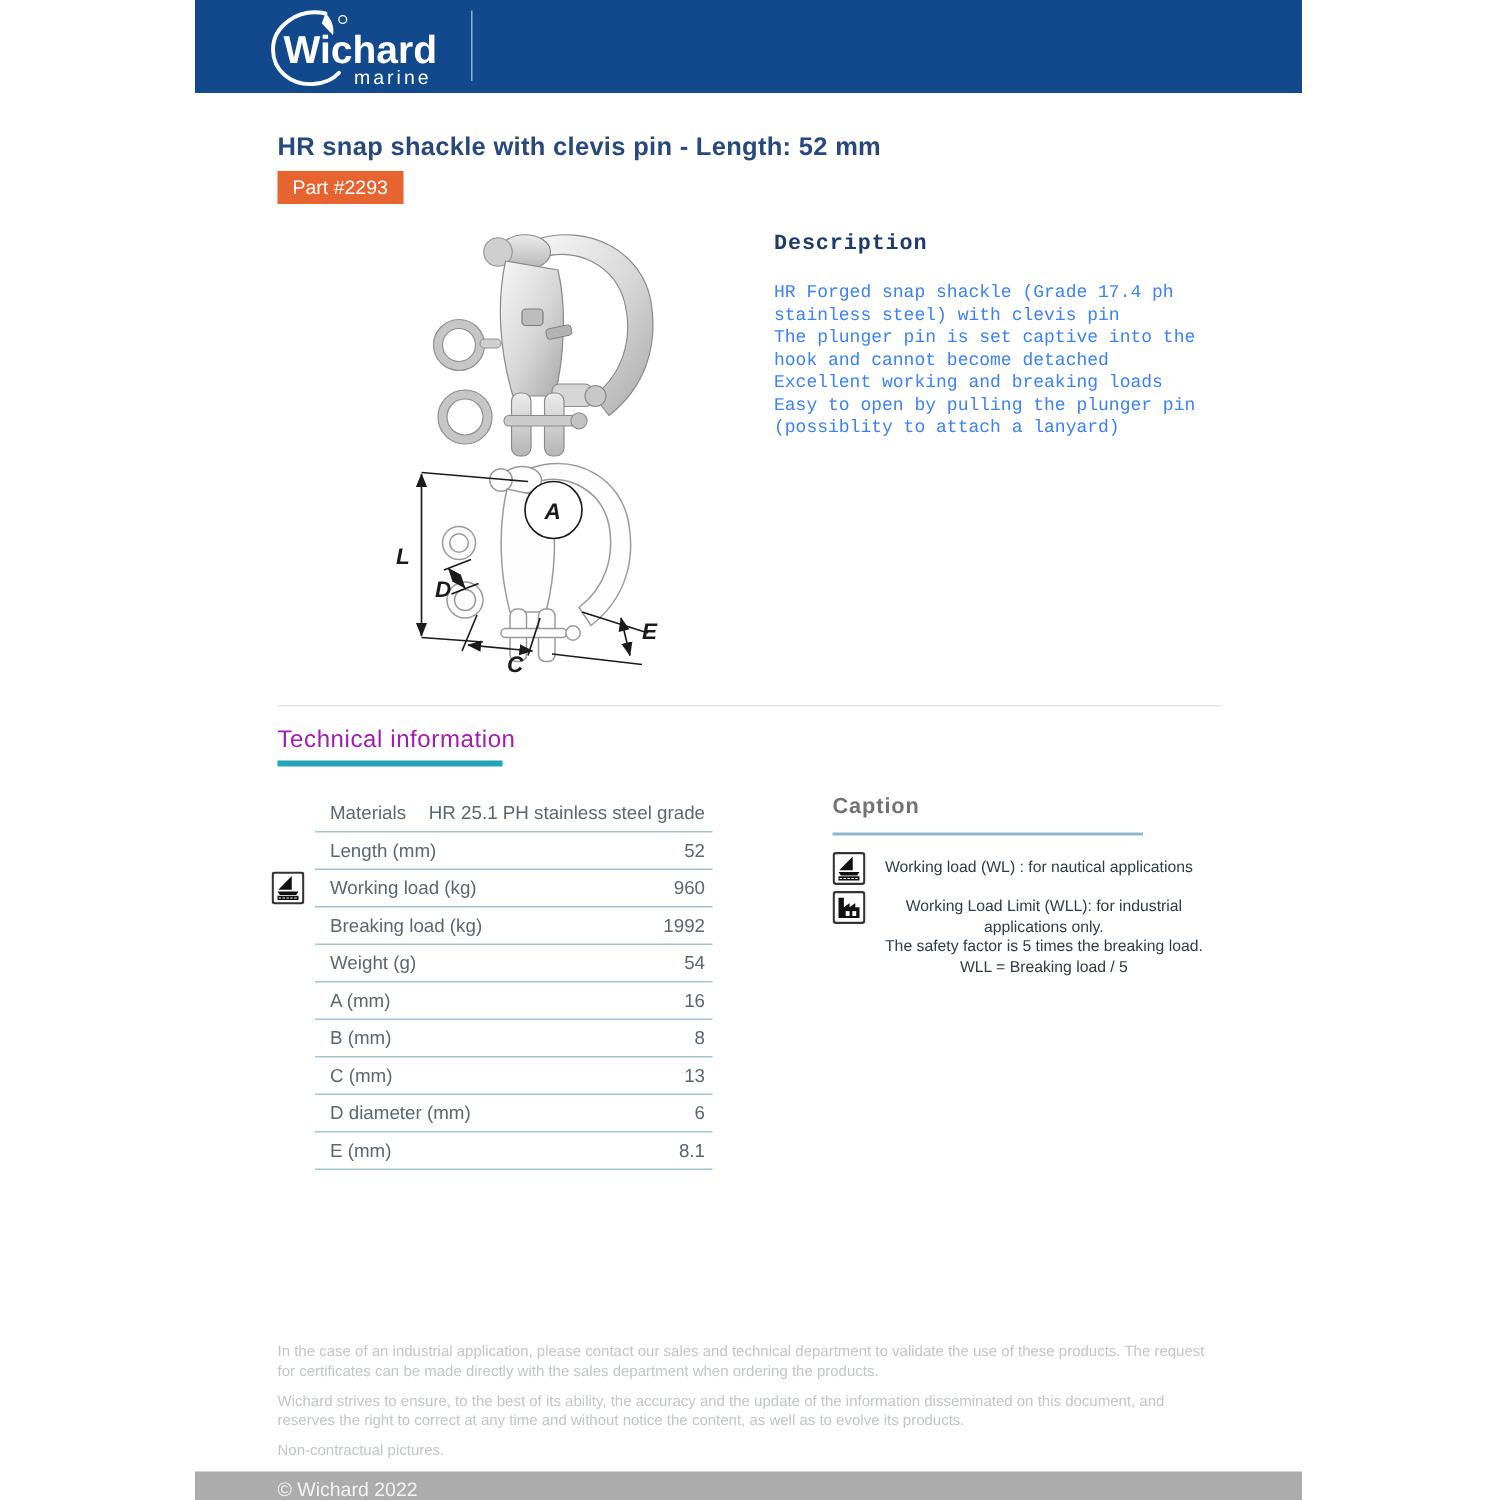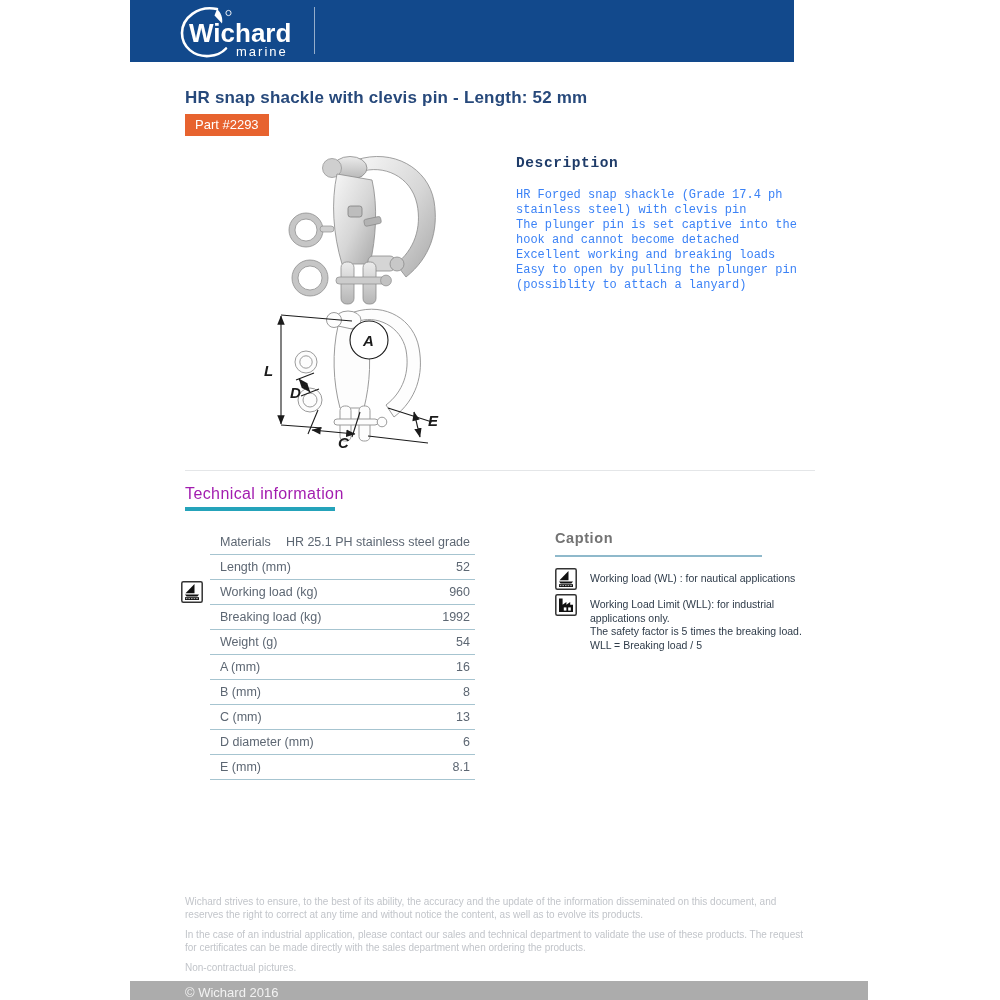--- a/index.html
+++ b/index.html
@@ -1,21 +1,21 @@
 <!DOCTYPE html>
 <html><head>
 <meta charset="utf-8">
 <style>
   * { margin:0; padding:0; box-sizing:border-box; }
   html,body { background:#ffffff; }
   body { width:1000px; height:1000px; font-family:"Liberation Sans", sans-serif; position:relative; }
   .page { position:absolute; left:0; top:0; width:1000px; height:1000px; overflow:hidden; background:#fff; }
 
   
-  .topbar { position:absolute; left:130px; top:0; width:664px; height:62px; background:#12498C;text-align:center; }
+  .topbar { position:absolute; left:130px; top:0; width:738px; height:62px; background:#12498C;text-align:center; }
   .logo-wrap { position:absolute; left:46px; top:2px; }
   .topbar-divider { position:absolute; left:184px; top:7px; width:1px; height:47px; background:rgba(255,255,255,.55); }
 
   
   .title { position:absolute; left:185px; top:88px; font-size:17px; font-weight:bold; color:#27497B; letter-spacing:.2px; }
   .badge { position:absolute; left:185px; top:114px; background:#E7632F; color:#fff; font-size:13px; padding:3px 10px 4px 10px; }
 
   
   .photo { position:absolute; left:268px; top:146px; width:205px; height:162px; }
   .drawing { position:absolute; left:256px; top:300px; width:224px; height:154px; }
@@ -35,21 +35,21 @@
   .t-row { position:relative; display:flex; justify-content:space-between; align-items:center; height:25px; border-bottom:1px solid #A6C4D0;gap:12px; }
   .t-label { font-size:12.5px; color:#5D6773; padding-left:10px; }
   .t-value { font-size:12.5px; color:#5D6773; padding-right:5px; text-align:right; }
   .t-icon { position:absolute; left:-29px; top:1px; width:22px; height:22px; display:none; }
 
   
   .caption { position:absolute; left:555px; top:530px; width:260px; }
   .caption h3 { font-size:14.5px; font-weight:bold; color:#737373; letter-spacing:.6px; }
   .cap-underline { margin-top:9px; width:207px; height:2px; background:#8FB9CB; }
   .cap-items { margin-top:11px; }
-  .cap-item { display:flex; align-items:flex-start; margin-bottom:4px; }
+  .cap-item { display:flex; align-items:flex-start; margin-bottom:4px;text-align:center; }
   .cap-icon { flex:0 0 22px; width:22px; height:22px; }
   .cap-text { margin-left:13px; margin-top:4px; font-size:10.5px; color:#2E3B49; line-height:13.5px; white-space:pre-line; }
 
   
   .footnotes { position:absolute; left:185px; top:895px; width:632px; }
   .foot-p { font-size:10px; color:#C2C5CA; line-height:13px; margin-bottom:7px; }
   .bottombar { position:absolute; left:130px; top:981px; width:738px; height:19px; background:#ACACAC; }
   .bottombar span { position:absolute; left:55px; top:4px; font-size:13px; color:#F2F2F2; }
 </style>
 </head>
@@ -277,21 +277,21 @@
 </span>
           <div class="cap-text">Working Load Limit (WLL): for industrial
 applications only.
 The safety factor is 5 times the breaking load.
 WLL = Breaking load / 5</div>
         </div>
       </div>
   </section>
 
   <footer class="footnotes" id="footer-paras">
+      <p class="foot-p">In the case of an industrial application, please contact our sales and technical department to validate the use of these products. The request for certificates can be made directly with the sales department when ordering the products.</p>
       <p class="foot-p">Wichard strives to ensure, to the best of its ability, the accuracy and the update of the information disseminated on this document, and reserves the right to correct at any time and without notice the content, as well as to evolve its products.</p>
-      <p class="foot-p">In the case of an industrial application, please contact our sales and technical department to validate the use of these products. The request for certificates can be made directly with the sales department when ordering the products.</p>
       <p class="foot-p">Non-contractual pictures.</p>
     </footer>
   <div class="bottombar">
-    <span>© Wichard 2016</span>
+    <span>© Wichard 2022</span>
   </div>
 
 </div>
 
 </body></html>

